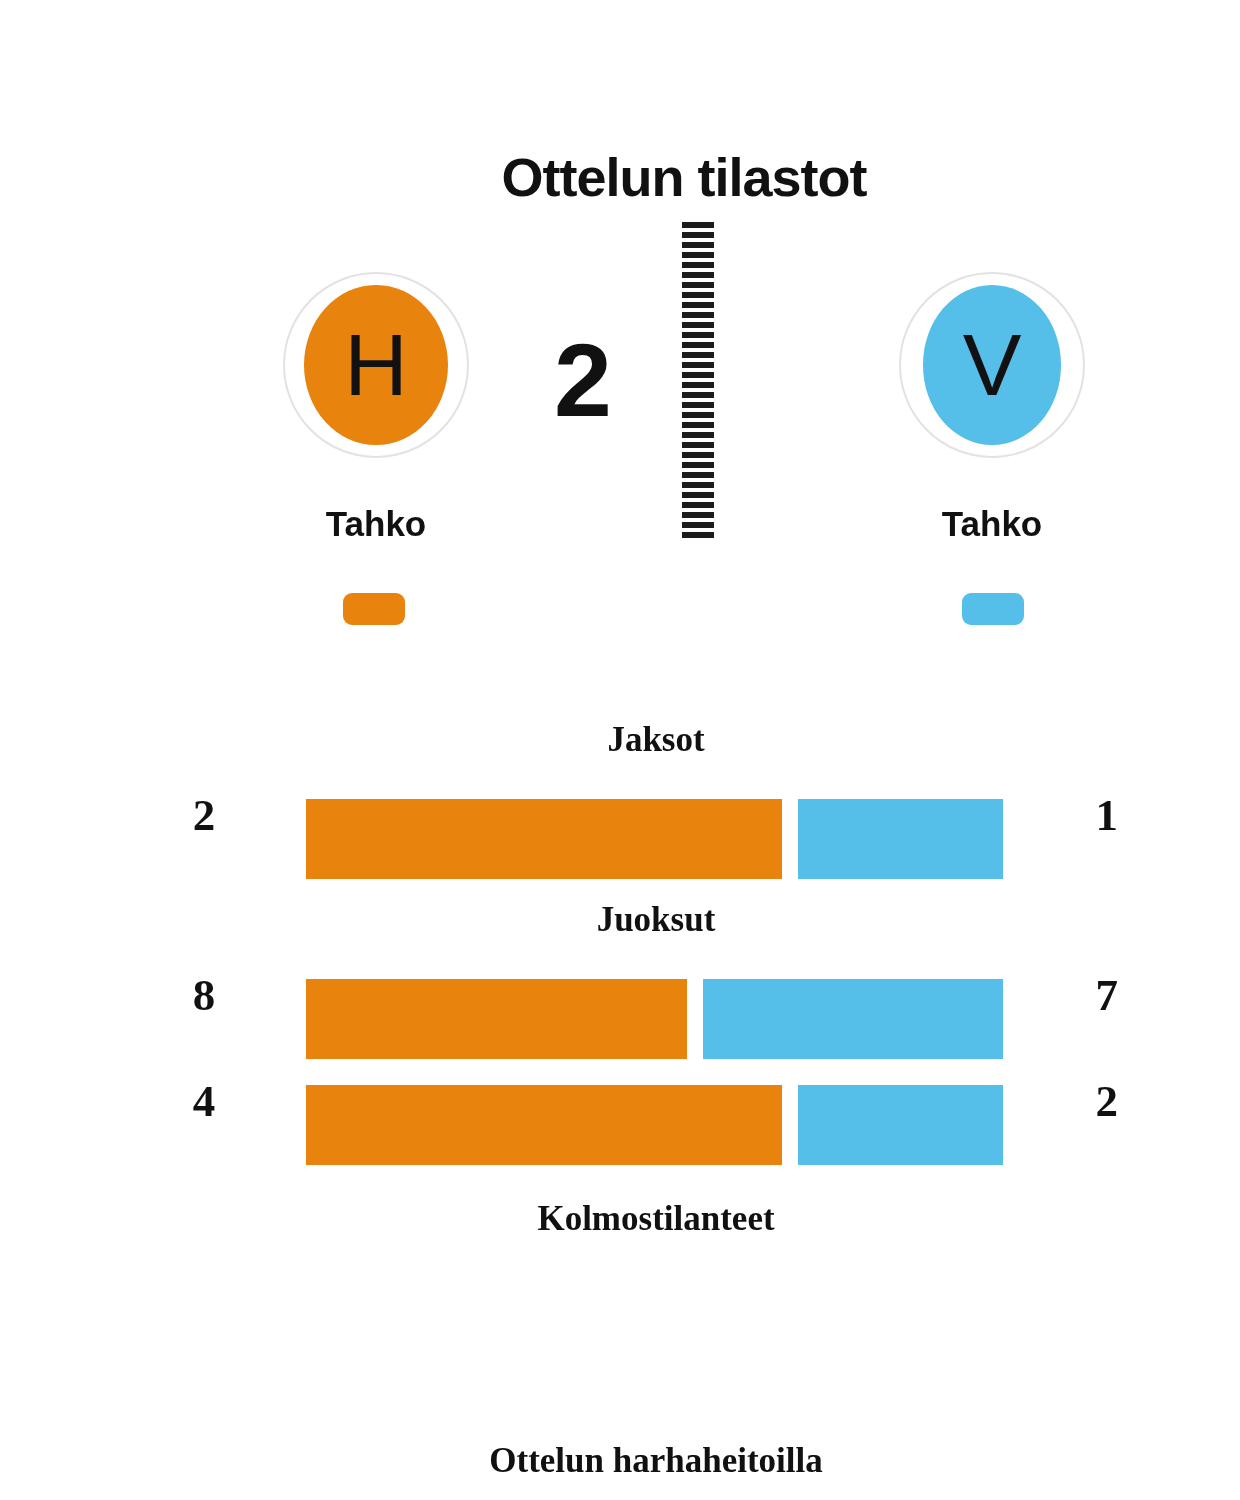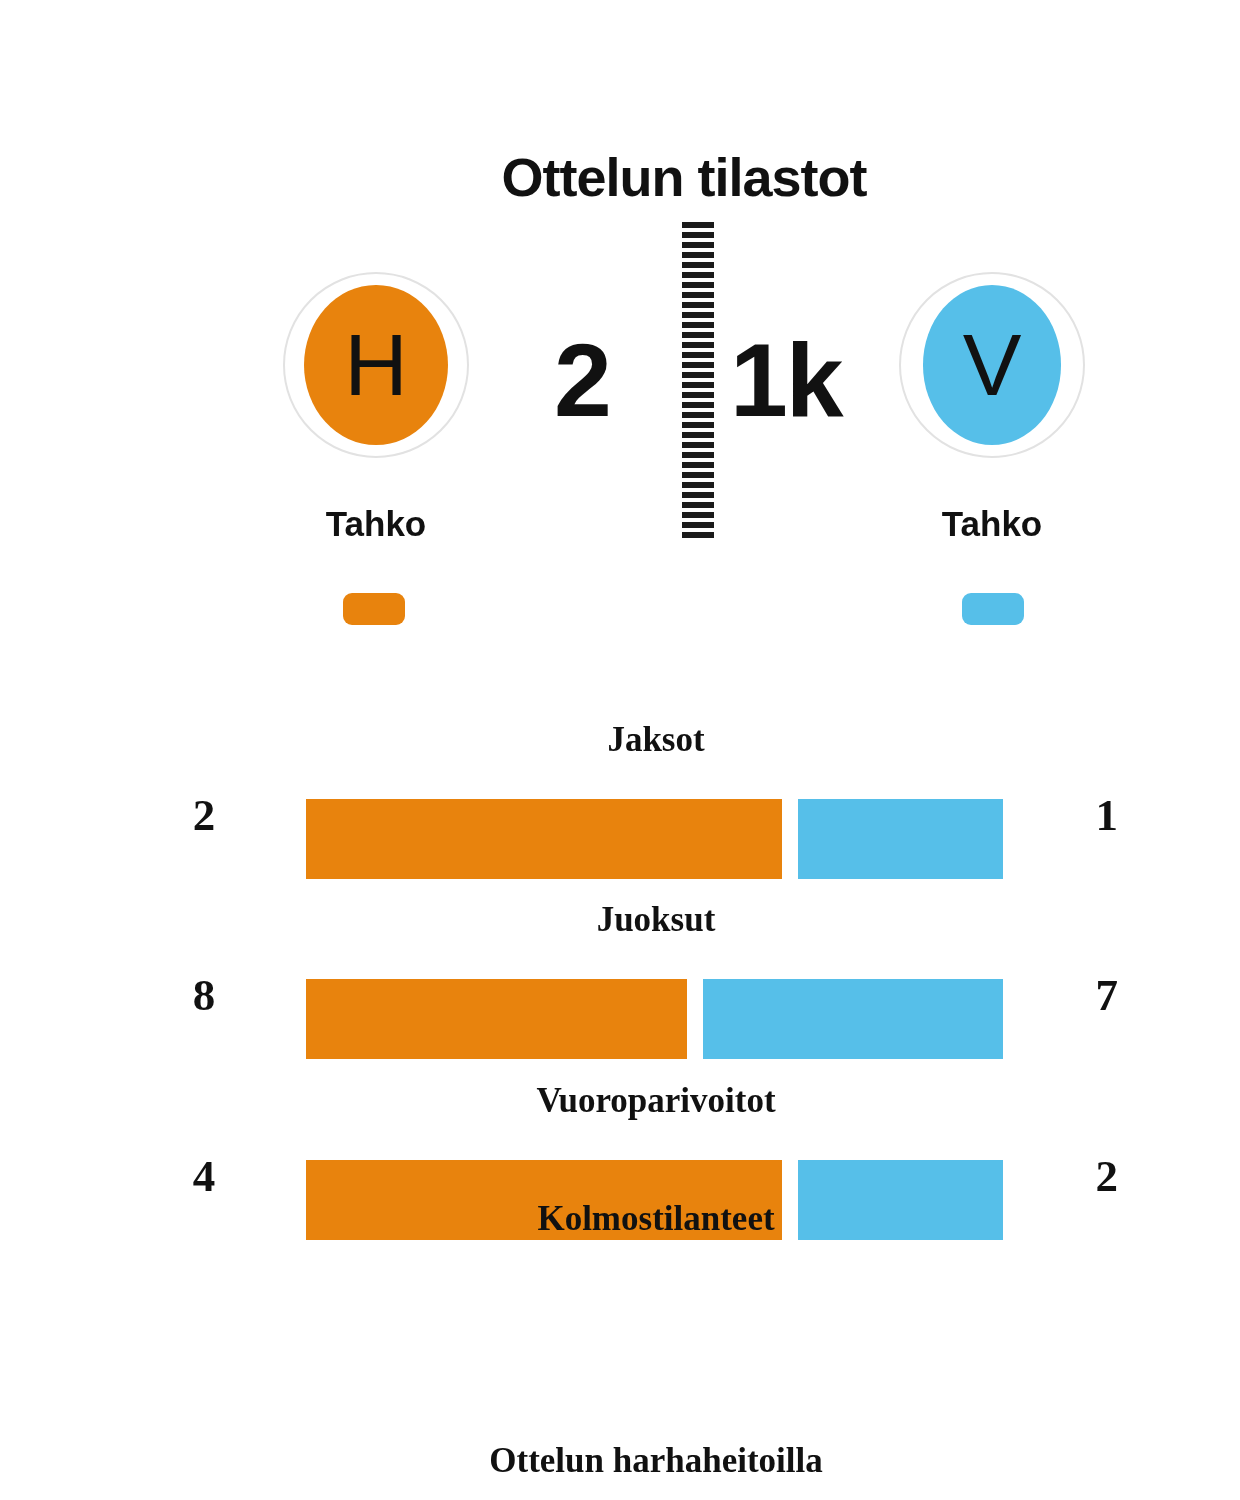--- a/index.html
+++ b/index.html
@@ -173,21 +173,20 @@
     </div>
   </div>
 
   <div class="ring away">
     <div class="disc away">
       <span>V</span>
     </div>
   </div>
 
   <div class="score home">2</div>
-  <div class="score away">1k</div>
 
   <div class="team-name home">Tahko</div>
   <div class="team-name away">Tahko</div>
 
   <div class="pill home"></div>
   <div class="pill away"></div>
 
   <div class="stat-block r0">
     <div class="stat-label">Jaksot</div>
     <div class="stat-flex">
@@ -206,21 +205,20 @@
       <div class="side-num left">8</div>
       <div class="bar">
         <div class="seg seg-home" style="width: 53.3333%;"></div>
         <div class="seg seg-away"></div>
       </div>
       <div class="side-num right">7</div>
     </div>
   </div>
 
   <div class="stat-block r2">
-    <div class="stat-label">Vuoroparivoitot</div>
     <div class="stat-flex">
       <div class="side-num left">4</div>
       <div class="bar">
         <div class="seg seg-home" style="width: 66.6667%;"></div>
         <div class="seg seg-away"></div>
       </div>
       <div class="side-num right">2</div>
     </div>
   </div>
 

